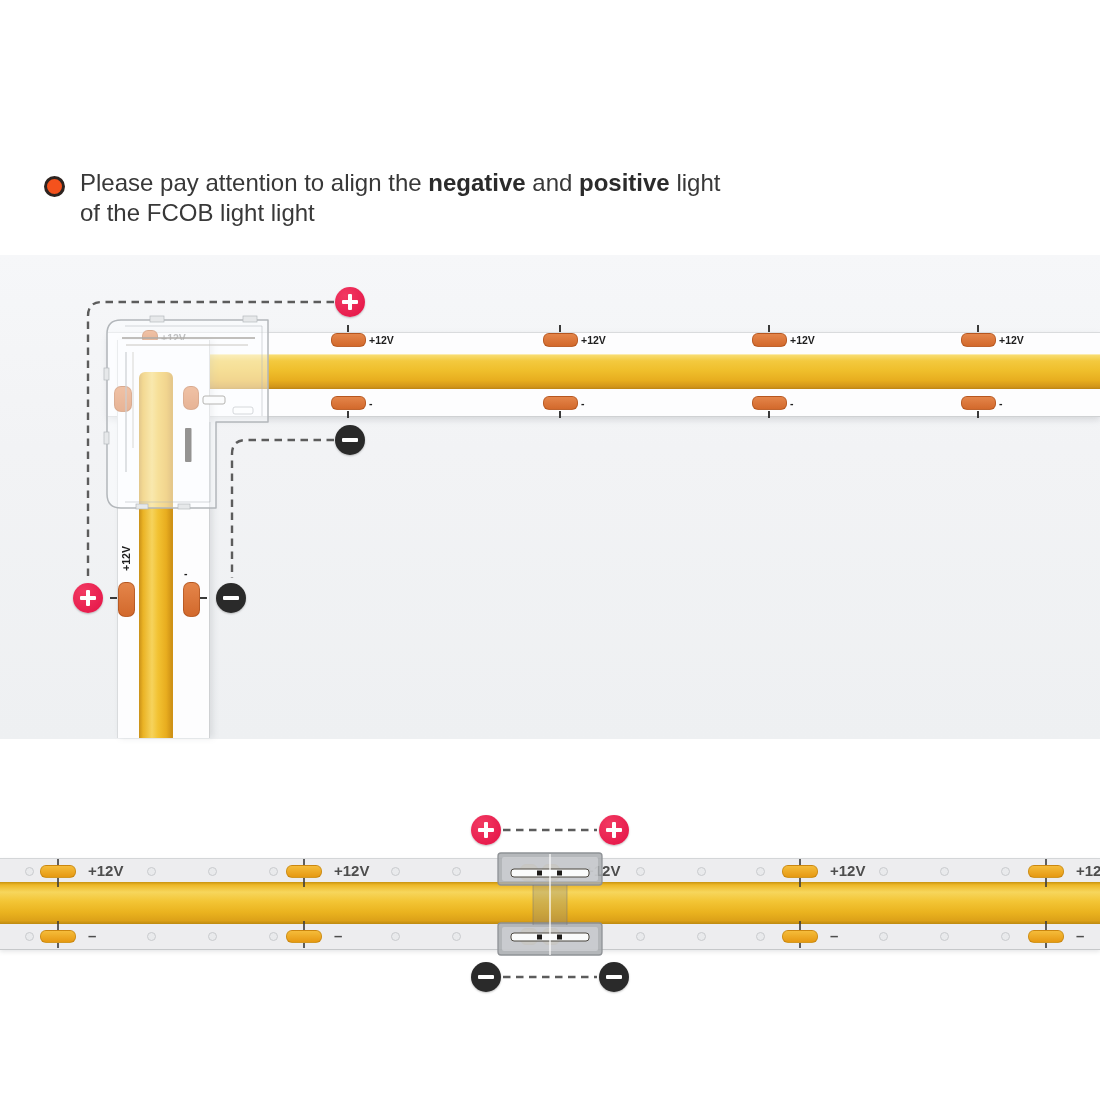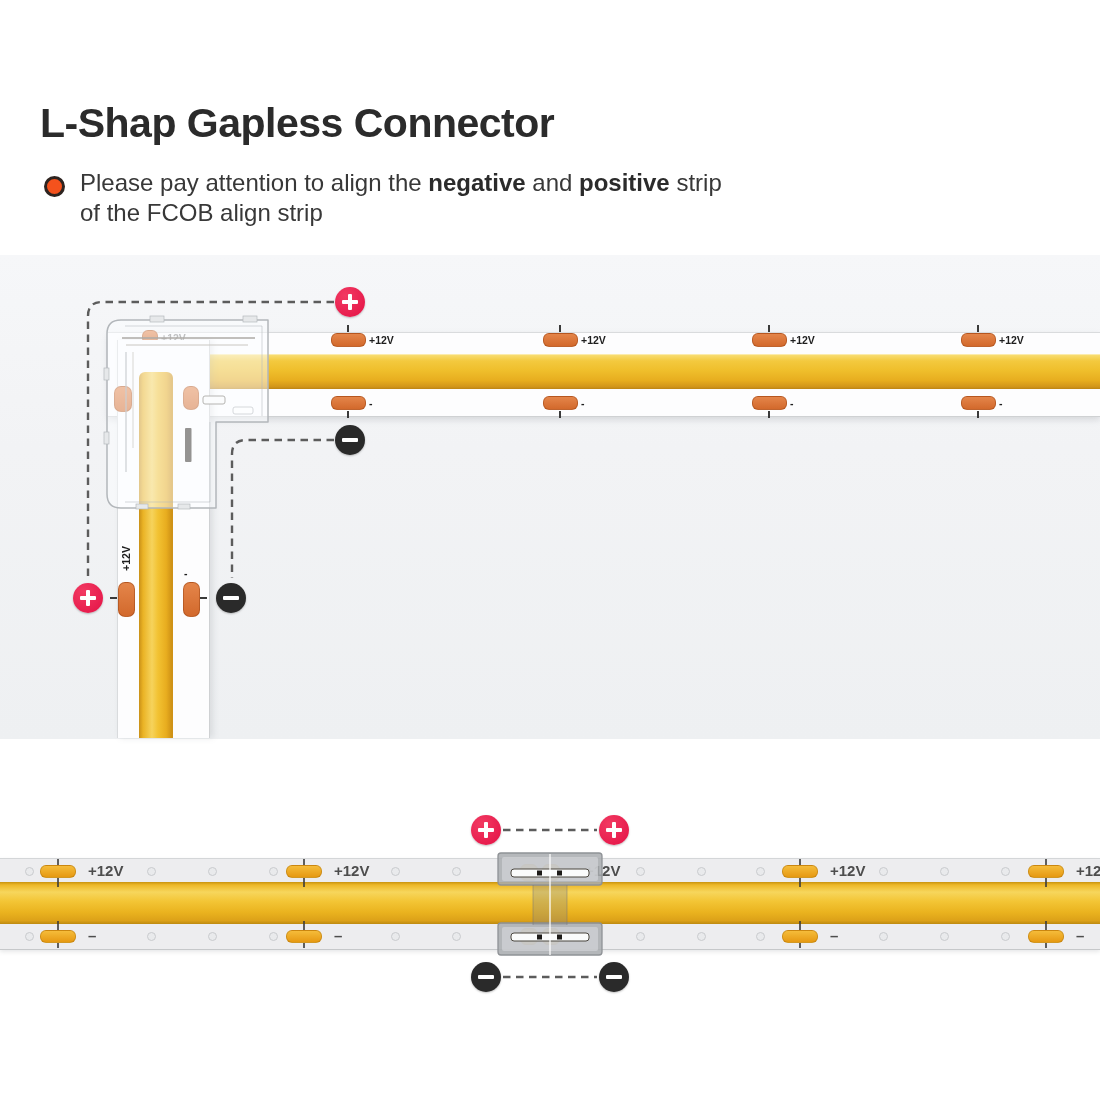--- a/index.html
+++ b/index.html
@@ -61,25 +61,24 @@
   .marker .v{position:absolute;left:12.75px;top:7px;width:4.5px;height:16px;background:#fff;border-radius:1px;}
 
   svg.overlay{position:absolute;left:0;top:0;z-index:5;pointer-events:none;}
   .z1{z-index:1}.z2{z-index:2}.z3{z-index:3}
 </style>
 </head>
 <body>
 
 <div class="stage">
 
-  <div class="abs title">L-Shap Gapless Connector</div>
   <div class="abs bullet"></div>
   <div class="abs note">
-    <span>Please pay attention to align the </span><b>negative</b><span> and </span><b>positive</b><span> strip</span><br>
-    <span>of the FCOB align strip</span>
+    <span>Please pay attention to align the </span><b>negative</b><span> and </span><b>positive</b><span> light</span><br>
+    <span>of the FCOB light light</span>
   </div>
 
   <div class="abs panel1"></div>
 
   <div class="abs hstrip z1"></div>
   <div class="abs hcore z1"></div>
 
   <div class="abs pad-o z1" style="left:142px;top:330px;width:16px;height:14px"></div>
   <div class="abs lbl-s lbl-faint z1" style="left:161px;top:331px">+12V</div>
 

